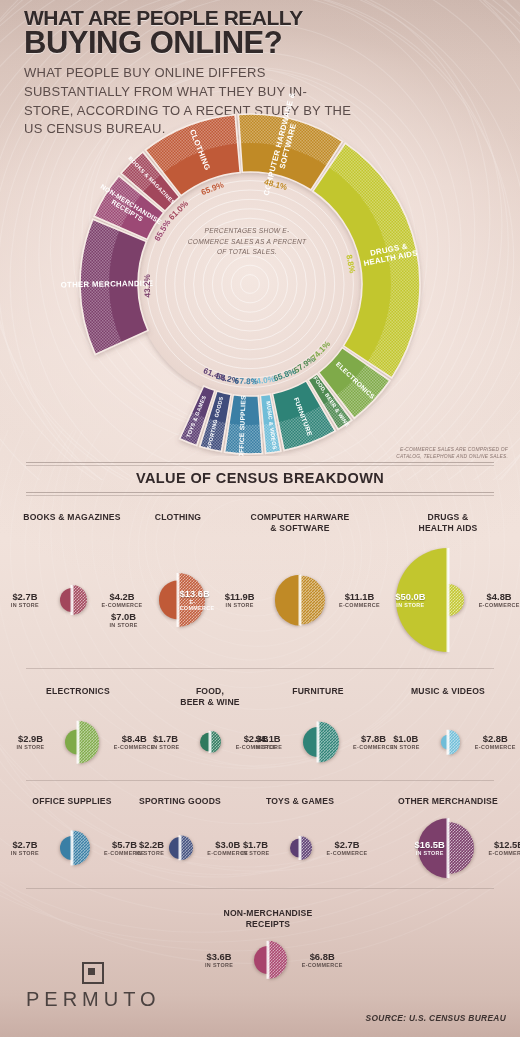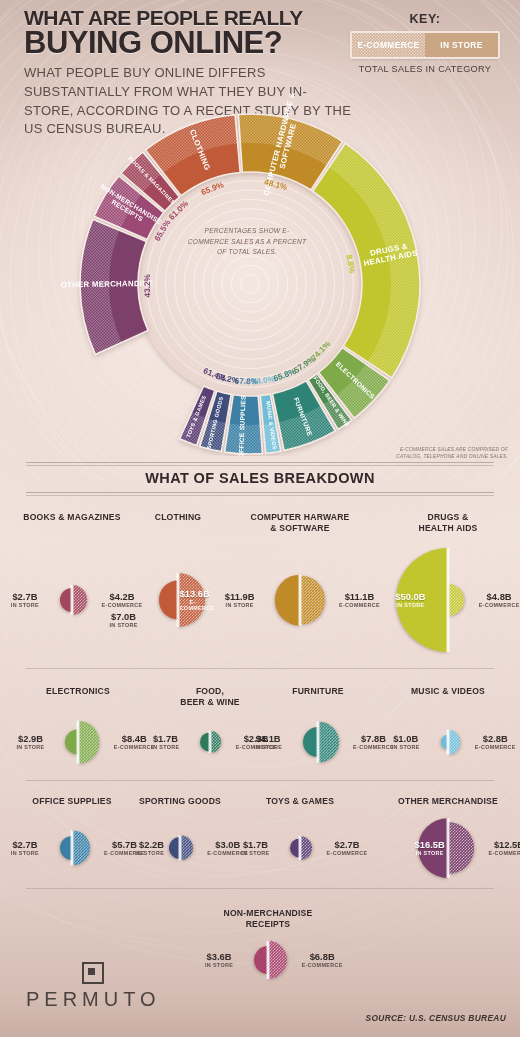--- a/index.html
+++ b/index.html
@@ -151,28 +151,20 @@
       <ellipse cx="250" cy="120" rx="445.2" ry="398.8" fill="none" stroke="rgba(255,255,255,0.42)" stroke-width="1.1" transform="rotate(168 250 120)"></ellipse>
       <ellipse cx="250" cy="120" rx="422.8" ry="413.3" fill="none" stroke="rgba(255,255,255,0.42)" stroke-width="1.1" transform="rotate(175 250 120)"></ellipse>
     </svg>
 
   <div class="hdr">
     <div class="title1">WHAT ARE PEOPLE REALLY</div>
     <div class="title2">BUYING ONLINE?</div>
     <div class="subtitle">WHAT PEOPLE BUY ONLINE DIFFERS SUBSTANTIALLY FROM WHAT THEY BUY IN-STORE, ACCORDING TO A RECENT STUDY BY THE US CENSUS BUREAU.</div>
   </div>
 
-  <div class="keybox">
-    <div class="keylabel">KEY:</div>
-    <div class="keybar">
-      <div class="keyhalf key-ec">E-COMMERCE</div>
-      <div class="keyhalf key-is">IN STORE</div>
-    </div>
-    <div class="keysub">TOTAL SALES IN CATEGORY</div>
-  </div>
 
   <div class="donutwrap">
     <svg id="donut-svg" viewBox="0 0 520 370" width="520" height="370">
         <defs>
           <pattern id="hatch" width="3" height="3" patternUnits="userSpaceOnUse">
             <rect width="3" height="3" fill="rgba(255,255,255,0)"></rect>
             <rect width="1.5" height="1.5" fill="rgba(255,255,255,0.30)"></rect>
             <rect x="1.5" y="1.5" width="1.5" height="1.5" fill="rgba(255,255,255,0.30)"></rect>
           </pattern>
           <filter id="softshadow" x="-25%" y="-25%" width="150%" height="150%">
@@ -306,21 +298,21 @@
         </g>
       </svg>
   </div>
   <div class="centernote">PERCENTAGES SHOW E-COMMERCE SALES AS A PERCENT OF TOTAL SALES.</div>
   <div class="ecnote">E-COMMERCE SALES ARE COMPRISED OF CATALOG, TELEPHONE AND ONLINE SALES.</div>
 
   <div class="rulewrap" style="top:462px">
     <div class="rule"></div>
       <div class="rule thin"></div>
   </div>
-  <div class="sectiontitle">WHAT OF SALES BREAKDOWN</div>
+  <div class="sectiontitle">VALUE OF CENSUS BREAKDOWN</div>
   <div class="rulewrap" style="top:492px">
     <div class="rule"></div>
       <div class="rule thin"></div>
   </div>
 
   <div id="breakdown">
       <div class="rulewrap" style="top:668px">
         <div class="rule" style="opacity:.35"></div>
       </div>
       <div class="rulewrap" style="top:780px">

